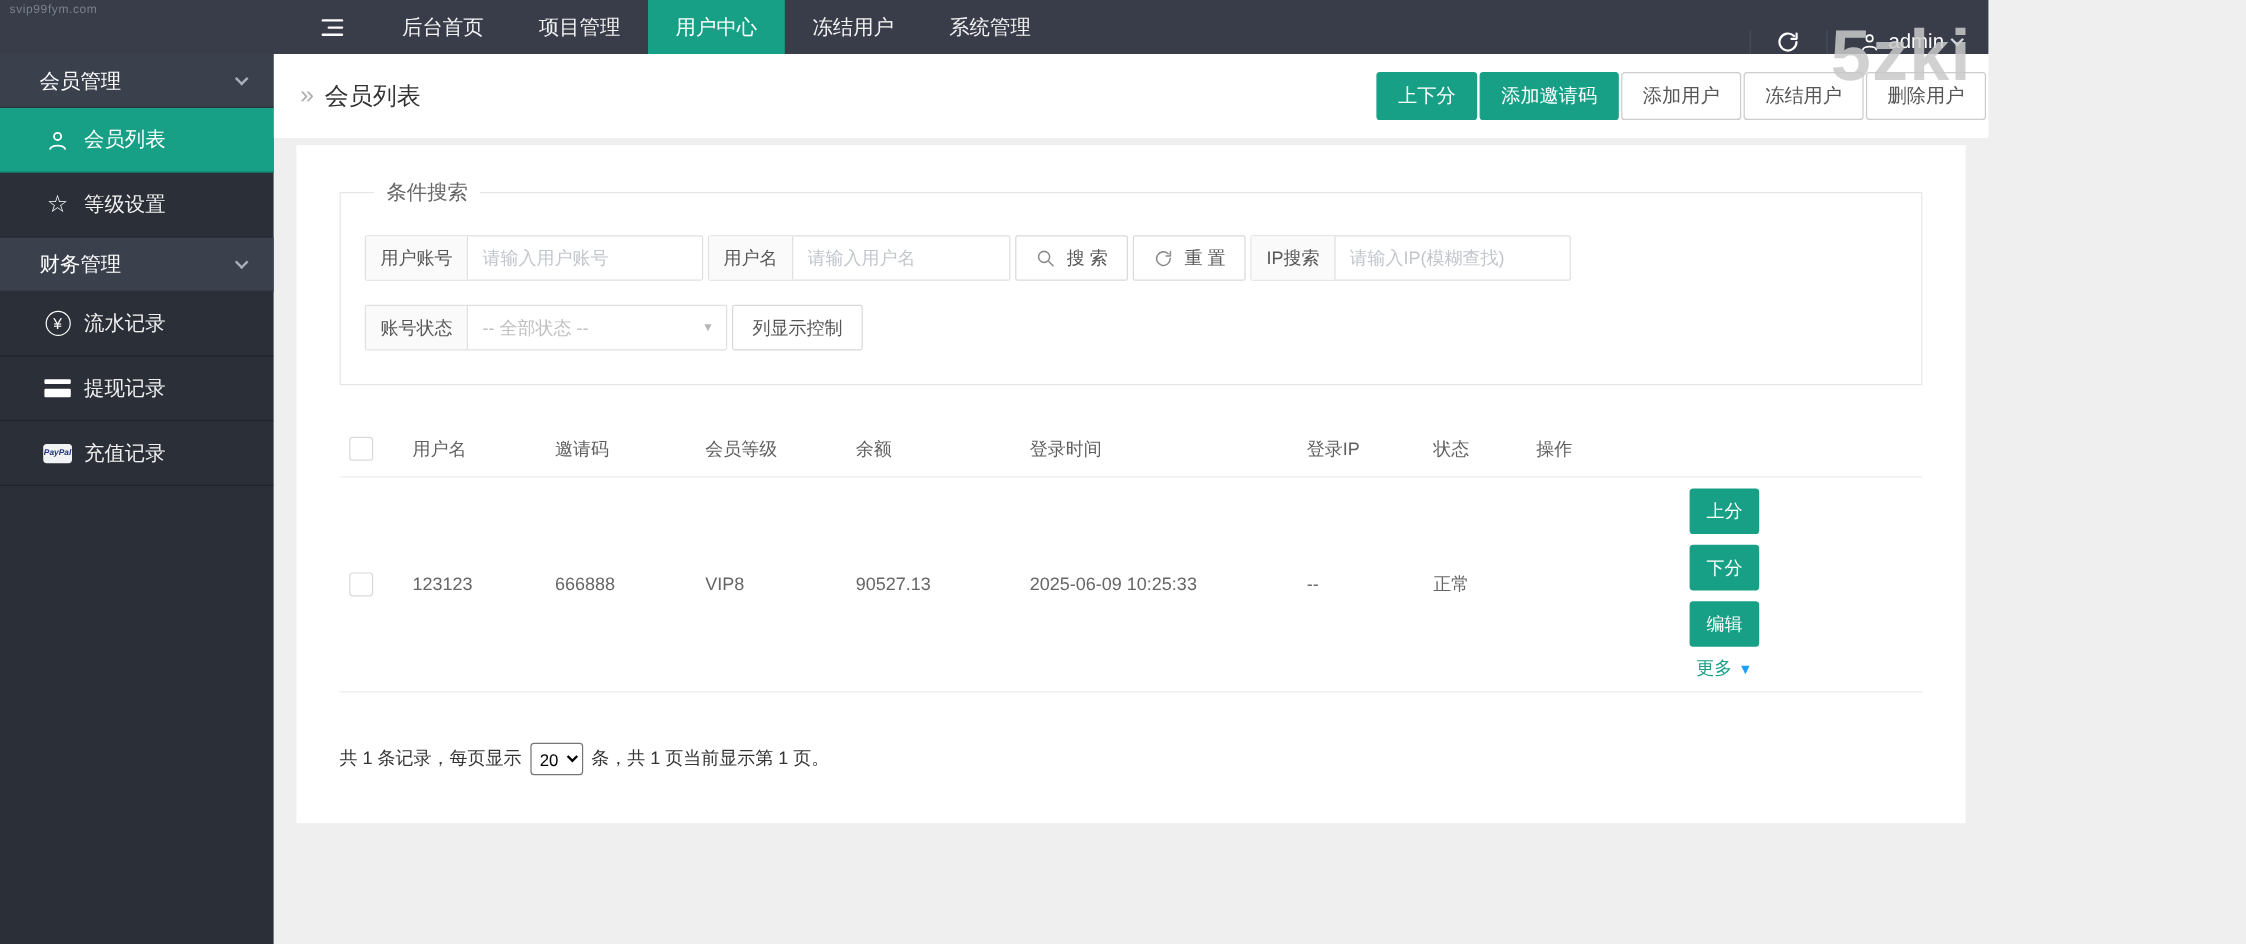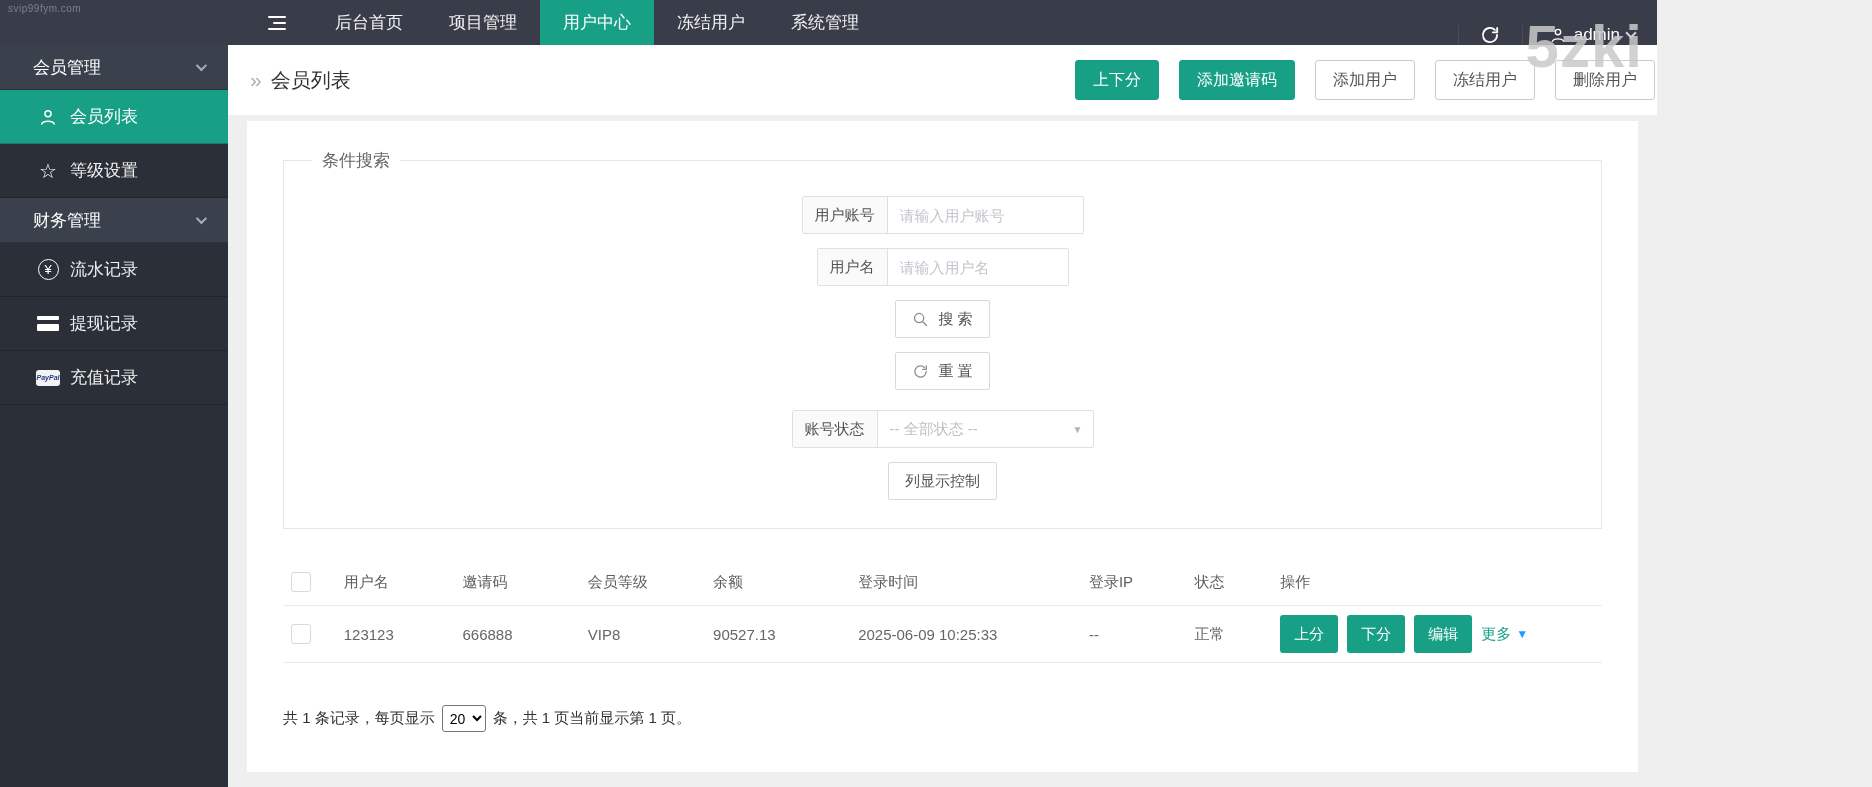--- a/index.html
+++ b/index.html
@@ -43,47 +43,47 @@
   .card-ic { width:22px; height:15px; display:flex; flex-direction:column; justify-content:space-between; }
   .card-ic i { display:block; height:4px; background:#fff; border-radius:1px; }
   .card-ic i:last-child { height:7px; }
 
   
   .content { flex:1; display:flex; flex-direction:column; min-width:0; }
   .page-header { height:70px; background:#fff; display:flex; align-items:center; padding:0 2px 0 22px; }
   .breadcrumb { display:flex; align-items:center; gap:9px; }
   .bc-arrows { color:#aeaeae; font-size:21px; }
   .bc-title { color:#333; font-size:20px; }
-  .header-actions { margin-left:auto; display:flex; gap:20px; }
+  .header-actions { margin-left:auto; display:flex; gap:2px; }
   .btn { height:40px; padding:0 17px; font-size:16px; border-radius:3px; display:flex; align-items:center; justify-content:center; cursor:pointer; font-family:inherit; white-space:nowrap; }
   .btn.primary { background:#17A086; color:#fff; border:1px solid #17A086; }
   .btn.plain { background:#fff; color:#555; border:1px solid #ccc; }
 
   .content-body { flex:1; padding:6px 19px 0 19px; }
   .panel { background:#fff; min-height:413px; padding:28px 36px 40px 36px; }
 
   fieldset.search-set { border:1px solid #e6e6e6; padding:24px 20px 8px 20px; }
   fieldset.search-set legend { margin-left:8px; padding:0 10px; color:#666; font-size:17px; }
-  .form-row { display:flex; gap:14px; margin-bottom:20px; align-items:center;flex-direction:column; }
+  .form-row { display:flex; gap:4px; margin-bottom:20px; align-items:center; }
   .igroup { display:inline-flex; align-items:stretch; border:1px solid #e0e0e0; border-radius:2px; height:38px; background:#fff; }
   .igroup .ilabel { background:#fafafa; border-right:1px solid #e0e0e0; padding:0 12px; display:flex; align-items:center; font-size:15px; color:#555; white-space:nowrap; }
   .igroup input { border:none; outline:none; padding:0 12px; font-size:15px; color:#333; font-family:inherit; background:transparent; }
   .igroup input::placeholder { color:#c2c6cc; }
   .in-account { width:195px; } .in-username { width:180px; } .in-ip { width:195px; } .in-reg { width:180px; }
   .btn-outline { height:38px; background:#fff; border:1px solid #d9d9d9; border-radius:2px; padding:0 16px; display:inline-flex; align-items:center; gap:9px; font-size:15px; color:#555; cursor:pointer; font-family:inherit; }
   .selbox { width:215px; position:relative; display:flex; align-items:center; padding:0 28px 0 12px; font-size:15px; color:#bfbfbf; cursor:pointer; }
   .selbox .sel-arrow { position:absolute; right:10px; font-size:10px; color:#b5b5b5; }
 
   
   table.users { width:100%; border-collapse:collapse; margin-top:30px; }
   table.users th { text-align:left; font-weight:normal; color:#5f5f5f; font-size:15px; padding:13px 8px; border-bottom:1px solid #ebebeb; }
   table.users td { text-align:left; font-size:15px; color:#666; padding:9px 8px; border-bottom:1px solid #ebebeb; }
   .cb { appearance:none; -webkit-appearance:none; width:20px; height:20px; border:1px solid #d9d9d9; border-radius:3px; background:#fff; cursor:pointer; display:block; }
   .status-ok { color:#44B549; }
-  .ops { display:flex; align-items:center; gap:9px; }
+  .ops { display:flex; align-items:center; gap:9px;flex-direction:column; }
   .btn-sm { height:38px; padding:0 14px; background:#17A086; border:none; border-radius:3px; color:#fff; font-size:15px; cursor:pointer; font-family:inherit; white-space:nowrap; }
   .more-link { color:#17A086; font-size:15px; cursor:pointer; display:inline-flex; align-items:center; gap:5px; }
   .more-caret { color:#1E9FFF; font-size:12px; }
 
   
   .pagination { margin-top:42px; display:flex; align-items:center; gap:7px; font-size:15px; color:#333; }
   .page-size { height:27px; border:1px solid #767676; border-radius:3px; font-size:14px; font-family:inherit; color:#000; padding:0 3px; background:#fff; }
 
   svg { display:block; }
 </style>
@@ -218,20 +218,24 @@
               </button>
               <button class="btn-outline">
                 <span>
                   <svg width="17" height="17" viewBox="0 0 24 24" fill="none">
                     <path d="M20 12a8 8 0 1 1-2.4-5.7" stroke="#8a8a8a" stroke-width="1.8" stroke-linecap="round"></path>
                     <path d="M20.2 4v5h-5" stroke="#8a8a8a" stroke-width="1.8" stroke-linecap="round" stroke-linejoin="round"></path>
                   </svg>
                 </span>
                 <span>重 置</span>
               </button>
+              <div class="igroup">
+                <span class="ilabel">IP搜索</span>
+                <input class="in-ip" type="text" placeholder="请输入IP(模糊查找)" style="">
+              </div>
             </div>
 
             <div class="form-row">
               <div class="igroup">
                 <span class="ilabel">账号状态</span>
                 <div class="selbox">
                   <span>-- 全部状态 --</span>
                   <span class="sel-arrow">▼</span>
                 </div>
               </div>

